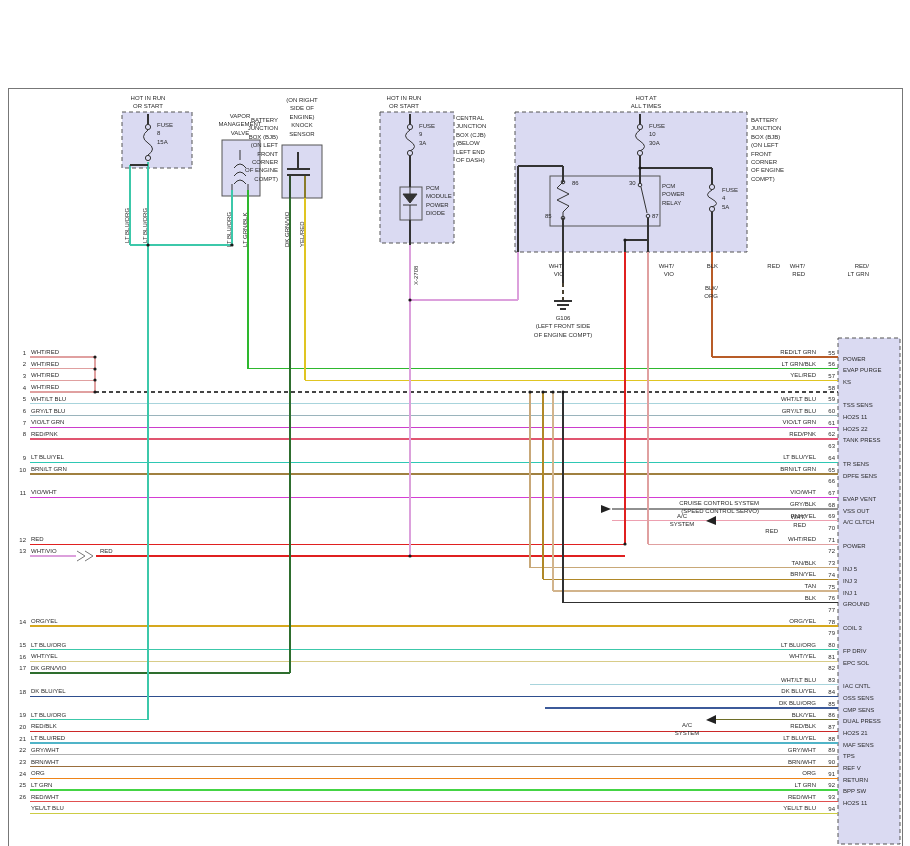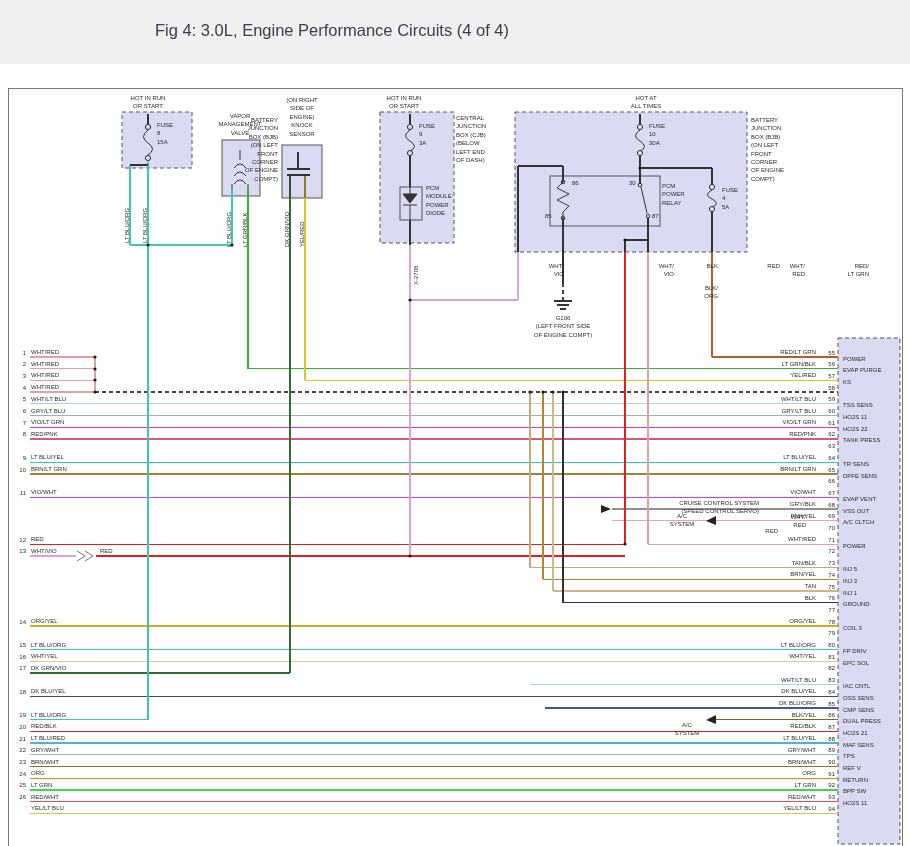--- a/index.html
+++ b/index.html
@@ -11,23 +11,20 @@
   #wiring-svg{position:absolute;left:0;top:0;width:910px;height:846px;}
   .lab{position:absolute;font-size:6px;line-height:8.4px;color:#2b2b2b;white-space:nowrap;}
   .lab.r{text-align:right;}
   .lab.c{text-align:center;}
   .lab div{height:8.4px;}
 </style>
 </head>
 <body>
 
 <div id="stage">
-  <div id="header-bar">
-    <div id="figure-title">Fig 4: 3.0L, Engine Performance Circuits (4 of 4)</div>
-  </div>
 
   <div id="diagram-frame"></div>
 
   <svg id="wiring-svg" viewBox="0 0 910 846">
 
     <g id="boxes">
       <rect x="122" y="112" width="70" height="56" fill="#dadaf2" stroke="#555" stroke-dasharray="4 3"></rect>
       <rect x="222" y="140" width="38" height="56" fill="#dadaf2" stroke="#555"></rect>
       <rect x="282" y="145" width="40" height="53" fill="#dadaf2" stroke="#555"></rect>
       <rect x="380" y="112" width="74" height="131" fill="#dadaf2" stroke="#555" stroke-dasharray="4 3"></rect>

